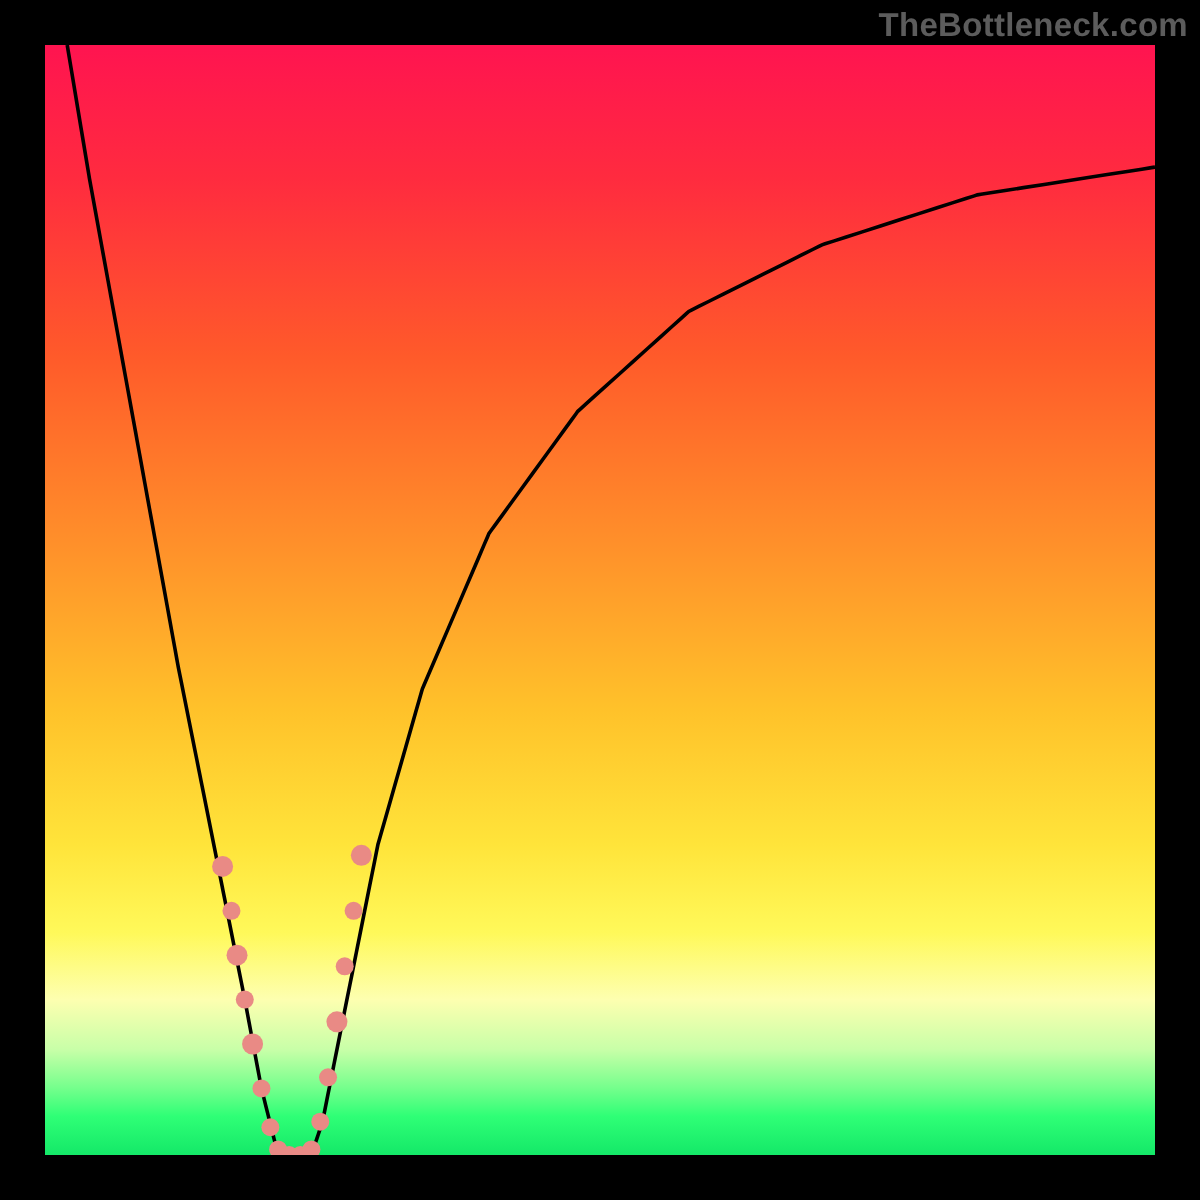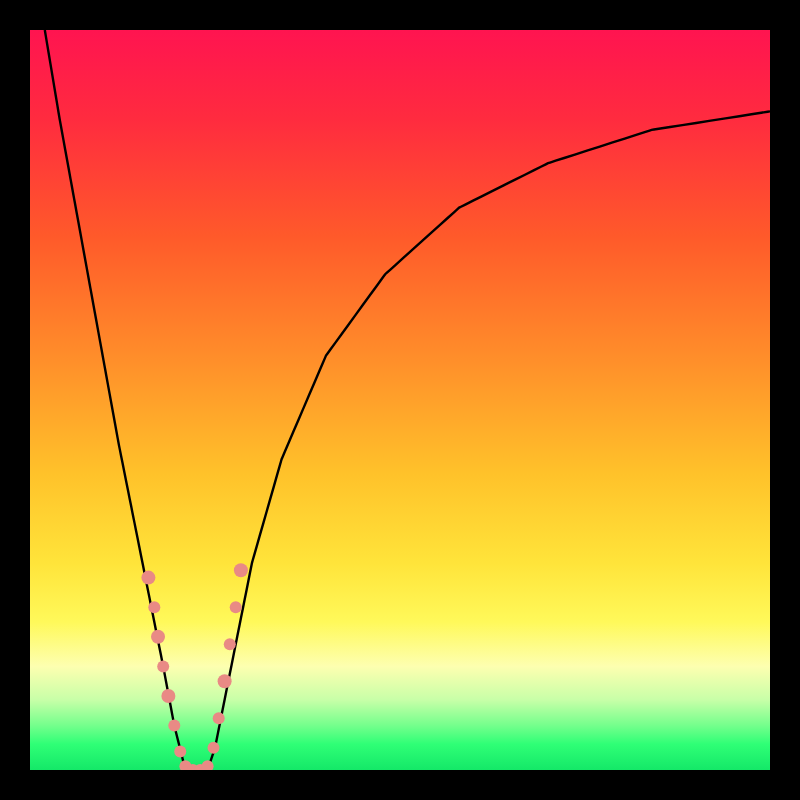--- a/index.html
+++ b/index.html
@@ -77,13 +77,14 @@
           <circle cx="177.60" cy="736.30" r="6" fill="#e98a85" stroke="#e98a85" stroke-width="0"></circle>
           <circle cx="183.52" cy="717.80" r="6" fill="#e98a85" stroke="#e98a85" stroke-width="0"></circle>
           <circle cx="188.70" cy="688.20" r="6" fill="#e98a85" stroke="#e98a85" stroke-width="0"></circle>
           <circle cx="194.62" cy="651.20" r="7" fill="#e98a85" stroke="#e98a85" stroke-width="0"></circle>
           <circle cx="199.80" cy="614.20" r="6" fill="#e98a85" stroke="#e98a85" stroke-width="0"></circle>
           <circle cx="205.72" cy="577.20" r="6" fill="#e98a85" stroke="#e98a85" stroke-width="0"></circle>
           <circle cx="210.90" cy="540.20" r="7" fill="#e98a85" stroke="#e98a85" stroke-width="0"></circle>
         </g>
     </svg>
   </div>
+  <div class="watermark">TheBottleneck.com</div>
 </div>
 
 </body></html>

